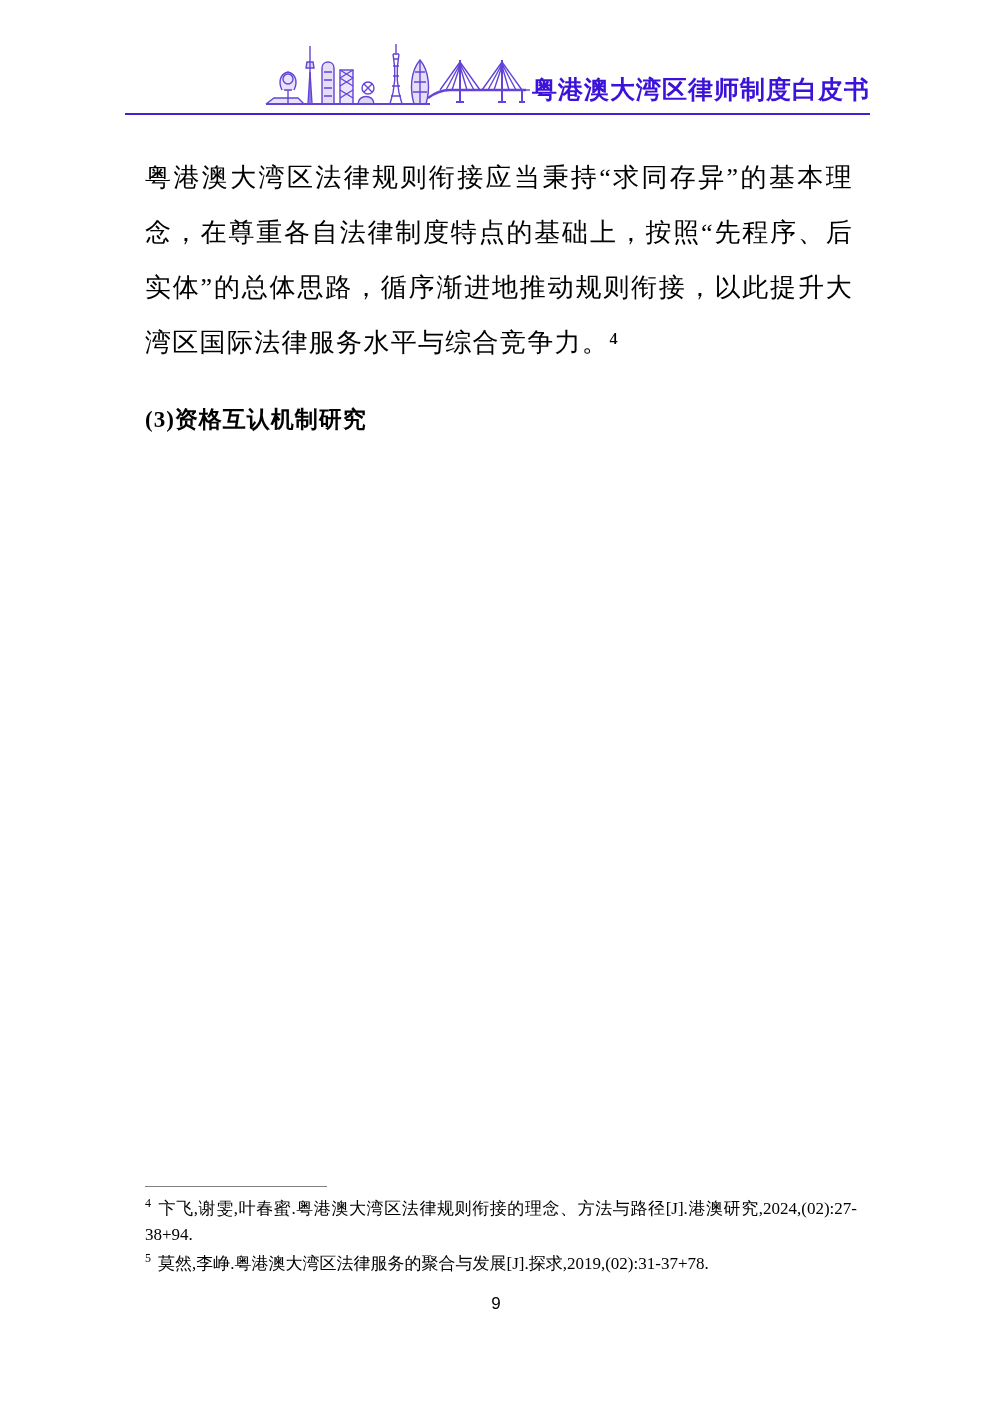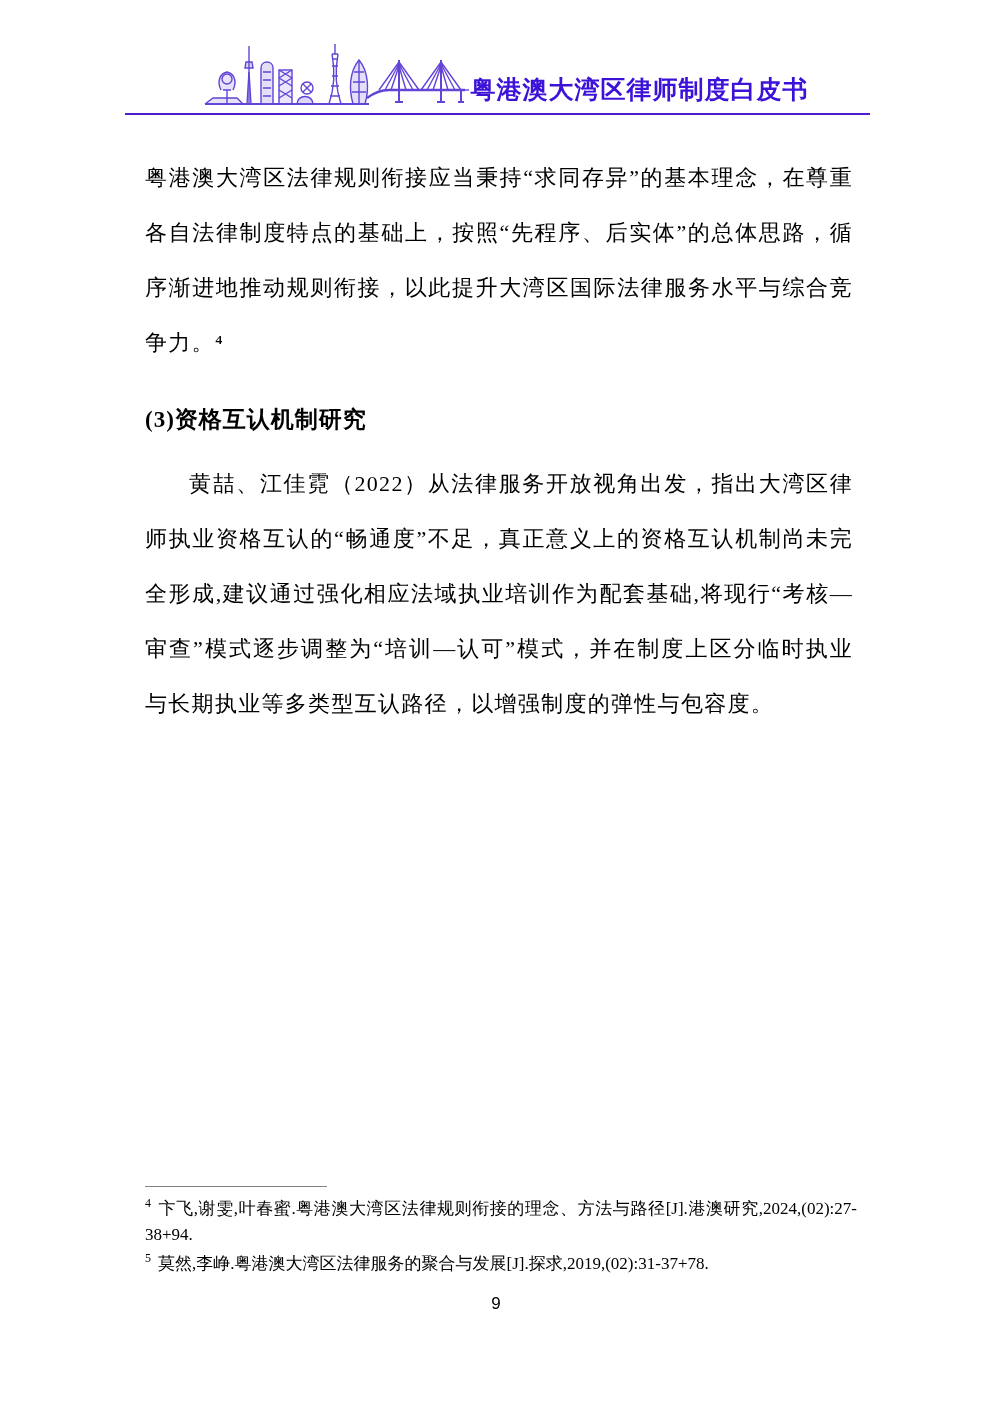--- a/index.html
+++ b/index.html
@@ -10,21 +10,21 @@
     background:#ffffff;
     font-family:"Liberation Serif","DejaVu Serif",serif;
     color:#000;
     overflow:hidden;
   }
   
   .header{
     position:absolute;top:0;left:125px;width:745px;
   }
   .header-row{
-    display:flex;align-items:flex-end;justify-content:center;
+    display:flex;align-items:flex-end;justify-content:flex-end;
     padding-top:42px;
   }
   .skyline{flex:0 0 auto;margin-left:16px;}
   .header-title{
     font-family:"Liberation Sans","DejaVu Sans",sans-serif;
     font-weight:bold;
     font-size:25px;
     letter-spacing:1px;
     color:#3c12d8;
     padding-bottom:6px;
@@ -32,21 +32,21 @@
   }
   .header-rule{
     height:2px;background:#4a1ed0;margin-top:1px;
   }
   
   .main{
     position:absolute;top:116px;left:145px;width:708px;
   }
   .body-para{
     margin:0;
-    font-size:22px;
+    font-size:26px;
     line-height:55px;
     letter-spacing:1.3px;
     text-align:justify;
     text-indent:2em;
   }
   .body-para.no-indent{text-indent:0;}
   .first-para{margin-top:34px;}
   .section-heading{
     margin:30px 0 16px 0;
     font-size:23px;
@@ -131,21 +131,20 @@
     </div>
     <div class="header-rule"></div>
   </div>
 
   <div class="main">
     <p class="body-para no-indent first-para">粤港澳大湾区法律规则衔接应当秉持“求同存异”的基本理念，在尊重各自法律制度特点的基础上，按照“先程序、后实体”的总体思路，循序渐进地推动规则衔接，以此提升大湾区国际法律服务水平与综合竞争力。⁴</p>
 
     <h3 class="section-heading">(3)资格互认机制研究</h3>
 
 
-    <p class="body-para">黄喆、江佳霓（2022）从法律服务开放视角出发，指出大湾区律师执业资格互认的“畅通度”不足，真正意义上的资格互认机制尚未完全形成,建议通过强化相应法域执业培训作为配套基础,将现行“考核—审查”模式逐步调整为“培训—认可”模式，并在制度上区分临时执业与长期执业等多类型互认路径，以增强制度的弹性与包容度。</p>
   </div>
 
   <div class="footnotes">
     <div class="footnote-sep"></div>
     <div class="footnote">
       <sup>4</sup><span>卞飞,谢雯,叶春蜜.粤港澳大湾区法律规则衔接的理念、方法与路径[J].港澳研究,2024,(02):27-38+94.</span>
     </div>
     <div class="footnote">
       <sup>5</sup><span>莫然,李峥.粤港澳大湾区法律服务的聚合与发展[J].探求,2019,(02):31-37+78.</span>
     </div>

